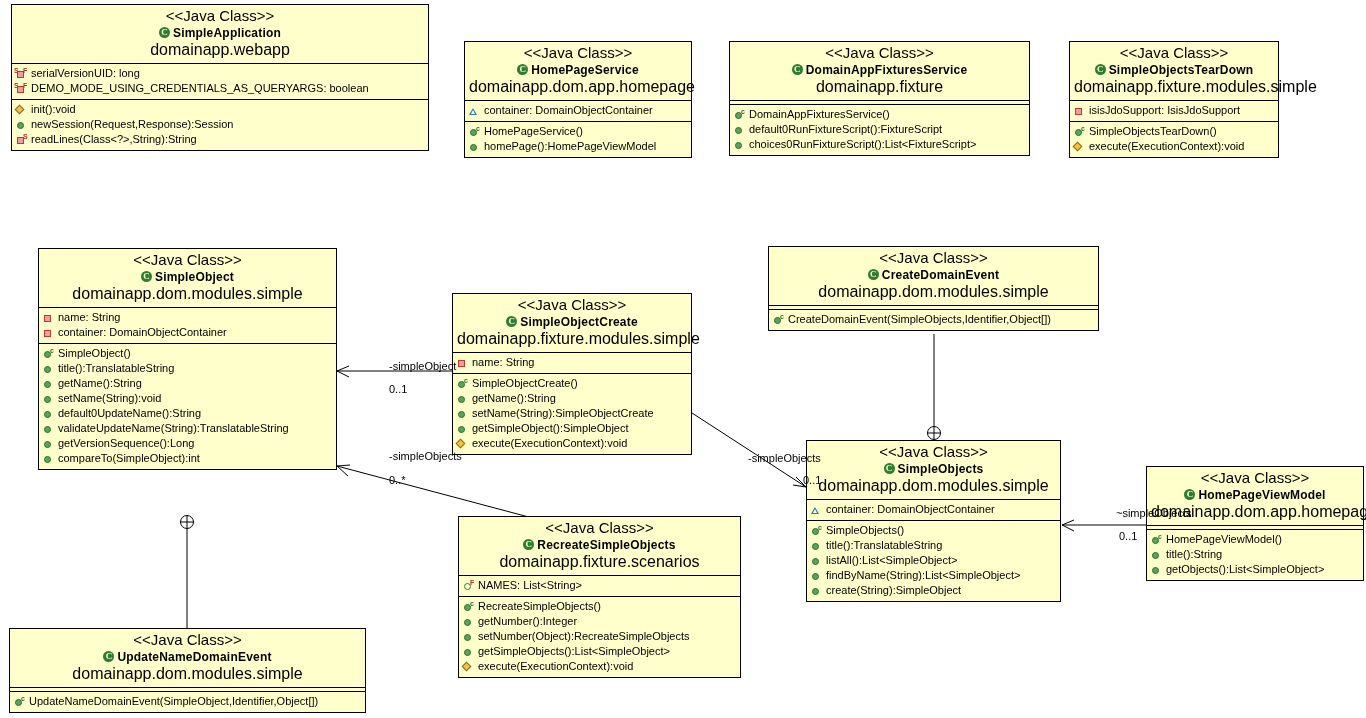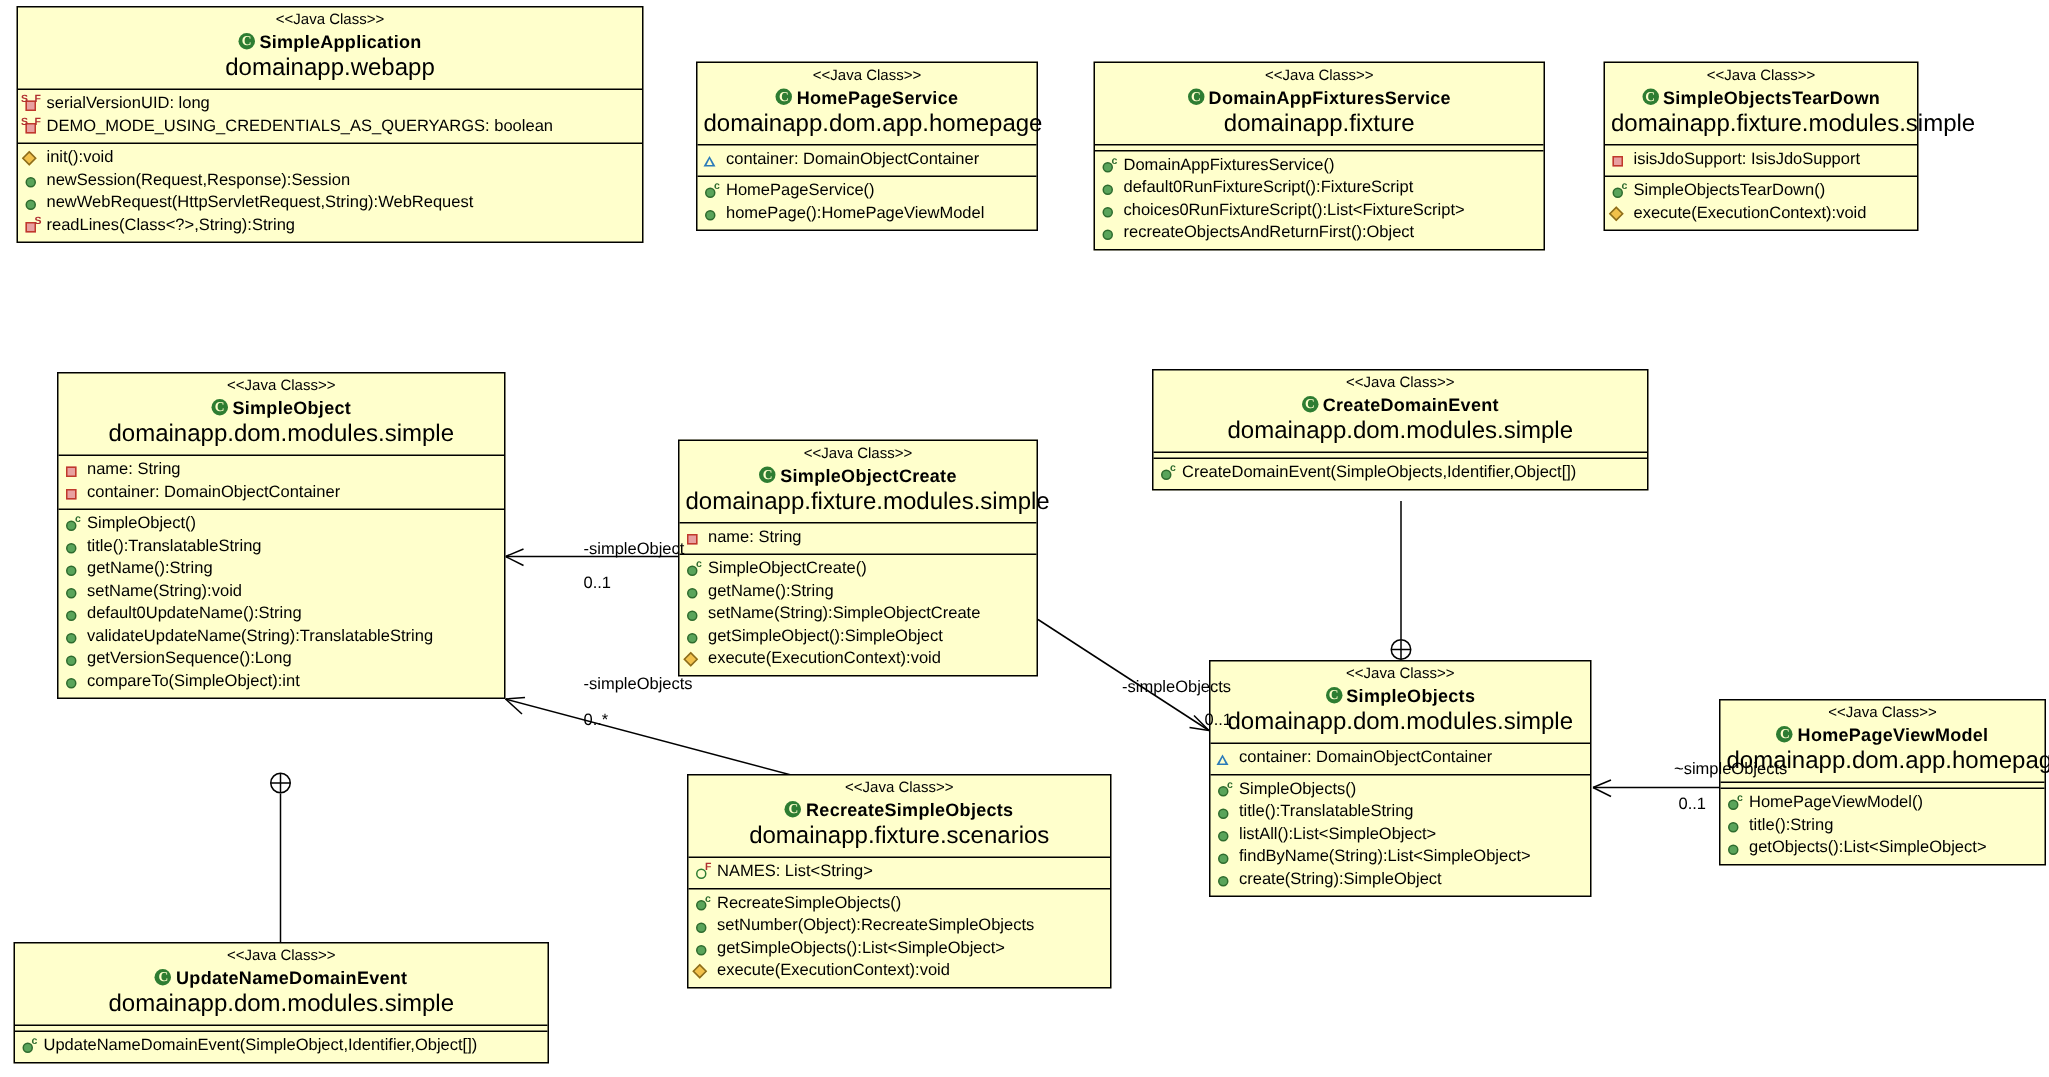--- a/index.html
+++ b/index.html
@@ -34,21 +34,21 @@
     background: #ffffcc;
     border: 1px solid #000000;
     z-index: 2;
   }
   .uml-header {
     padding: 2px 4px 3px 4px;
     text-align: center;
     line-height: 1.18;
   }
   .uml-stereotype {
-    font-size: 10px;
+    font-size: 15px;
     color: #000;
     white-space: nowrap;
   }
   .uml-name-line {
     display: block;
     white-space: nowrap;
     margin: 1px 0 0 0;
   }
   .uml-name {
     font-size: 12px;
@@ -287,26 +287,20 @@
         <span class="mtext">init():void</span>
       </div>
       <div class="uml-member">
         <span class="ic">
           <i class="ic-pub-dot"></i>
         </span>
         <span class="mtext">newSession(Request,Response):Session</span>
       </div>
       <div class="uml-member">
         <span class="ic">
-          <i class="ic-pub-dot"></i>
-        </span>
-        <span class="mtext">newWebRequest(HttpServletRequest,String):WebRequest</span>
-      </div>
-      <div class="uml-member">
-        <span class="ic">
           <i class="ic-priv"></i>
           <span class="sup sup-s2">S</span>
         </span>
         <span class="mtext">readLines(Class&lt;?&gt;,String):String</span>
       </div>
     </div>
 </div>
 
 <div class="uml-class" style="left:464px; top:41px; width:228px;">
   <div class="uml-header">
@@ -360,26 +354,20 @@
           <i class="ic-pub-dot"></i>
         </span>
         <span class="mtext">default0RunFixtureScript():FixtureScript</span>
       </div>
       <div class="uml-member">
         <span class="ic">
           <i class="ic-pub-dot"></i>
         </span>
         <span class="mtext">choices0RunFixtureScript():List&lt;FixtureScript&gt;</span>
       </div>
-      <div class="uml-member">
-        <span class="ic">
-          <i class="ic-pub-dot"></i>
-        </span>
-        <span class="mtext">recreateObjectsAndReturnFirst():Object</span>
-      </div>
     </div>
 </div>
 
 <div class="uml-class" style="left:1069px; top:41px; width:210px;">
   <div class="uml-header">
     <span class="uml-stereotype">&lt;&lt;Java Class&gt;&gt;</span>
     <span class="uml-name-line"><span class="cls-badge"></span><span class="uml-name">SimpleObjectsTearDown</span></span>
     <span class="uml-package">domainapp.fixture.modules.simple</span>
   </div>
   <div class="uml-sep uml-compartment">
@@ -647,20 +635,26 @@
         <span class="ic">
           <i class="ic-pub-dot"></i>
           <span class="sup sup-c">c</span>
         </span>
         <span class="mtext">RecreateSimpleObjects()</span>
       </div>
       <div class="uml-member">
         <span class="ic">
           <i class="ic-pub-dot"></i>
         </span>
+        <span class="mtext">getNumber():Integer</span>
+      </div>
+      <div class="uml-member">
+        <span class="ic">
+          <i class="ic-pub-dot"></i>
+        </span>
         <span class="mtext">setNumber(Object):RecreateSimpleObjects</span>
       </div>
       <div class="uml-member">
         <span class="ic">
           <i class="ic-pub-dot"></i>
         </span>
         <span class="mtext">getSimpleObjects():List&lt;SimpleObject&gt;</span>
       </div>
       <div class="uml-member">
         <span class="ic">

